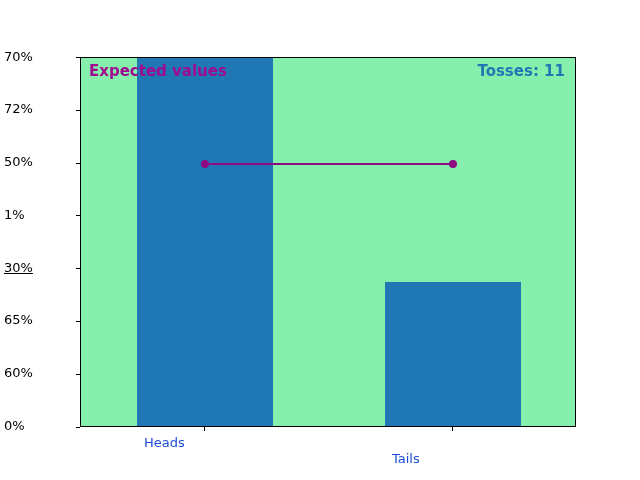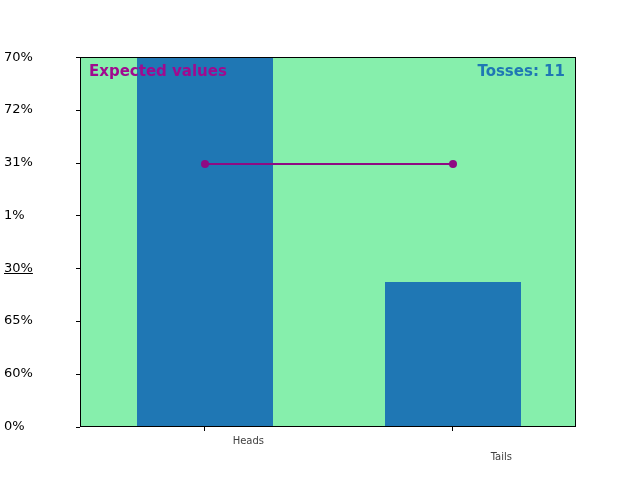--- a/index.html
+++ b/index.html
@@ -98,23 +98,23 @@
     white-space: nowrap;
   }
   .xtick-mark {
     position: absolute;
     width: 1.1px;
     height: 4px;
     background: #000000;
   }
   .xtick-label {
     position: absolute;
-    text-align: right;
-    font-size: 10px;
-    color: #404040;
+    text-align: left;
+    font-size: 13px;
+    color: #1d4ed8;
     white-space: nowrap;
   }
 </style>
 </head>
 <body>
 
 <div id="figure">
 
 
   <div id="ytick-layer">
@@ -122,21 +122,21 @@
       <div class="ytick-label" style="left: 4px; width: 68px; top: 418px;">0%</div>
       <div class="ytick-mark" style="left: 76px; top: 373.718px;"></div>
       <div class="ytick-label" style="left: 4px; width: 68px; top: 365.218px;">60%</div>
       <div class="ytick-mark" style="left: 76px; top: 320.937px;"></div>
       <div class="ytick-label" style="left: 4px; width: 68px; top: 312.437px;">65%</div>
       <div class="ytick-mark" style="left: 76px; top: 268.155px;"></div>
       <div class="ytick-label" style="left: 4px; width: 68px; top: 259.655px; text-decoration: underline;">30%</div>
       <div class="ytick-mark" style="left: 76px; top: 215.373px;"></div>
       <div class="ytick-label" style="left: 4px; width: 68px; top: 206.873px;">1%</div>
       <div class="ytick-mark" style="left: 76px; top: 162.591px;"></div>
-      <div class="ytick-label" style="left: 4px; width: 68px; top: 154.091px;">31%</div>
+      <div class="ytick-label" style="left: 4px; width: 68px; top: 154.091px;">50%</div>
       <div class="ytick-mark" style="left: 76px; top: 109.81px;"></div>
       <div class="ytick-label" style="left: 4px; width: 68px; top: 101.31px;">72%</div>
       <div class="ytick-mark" style="left: 76px; top: 57.0278px;"></div>
       <div class="ytick-label" style="left: 4px; width: 68px; top: 48.5278px;">70%</div>
     </div>
 
   <div id="xtick-layer">
       <div class="xtick-mark" style="left: 203.5px; top: 427px;"></div>
       <div class="xtick-label" style="left: 144px; width: 120px; top: 435px;">Heads</div>
       <div class="xtick-mark" style="left: 451.5px; top: 427px;"></div>

